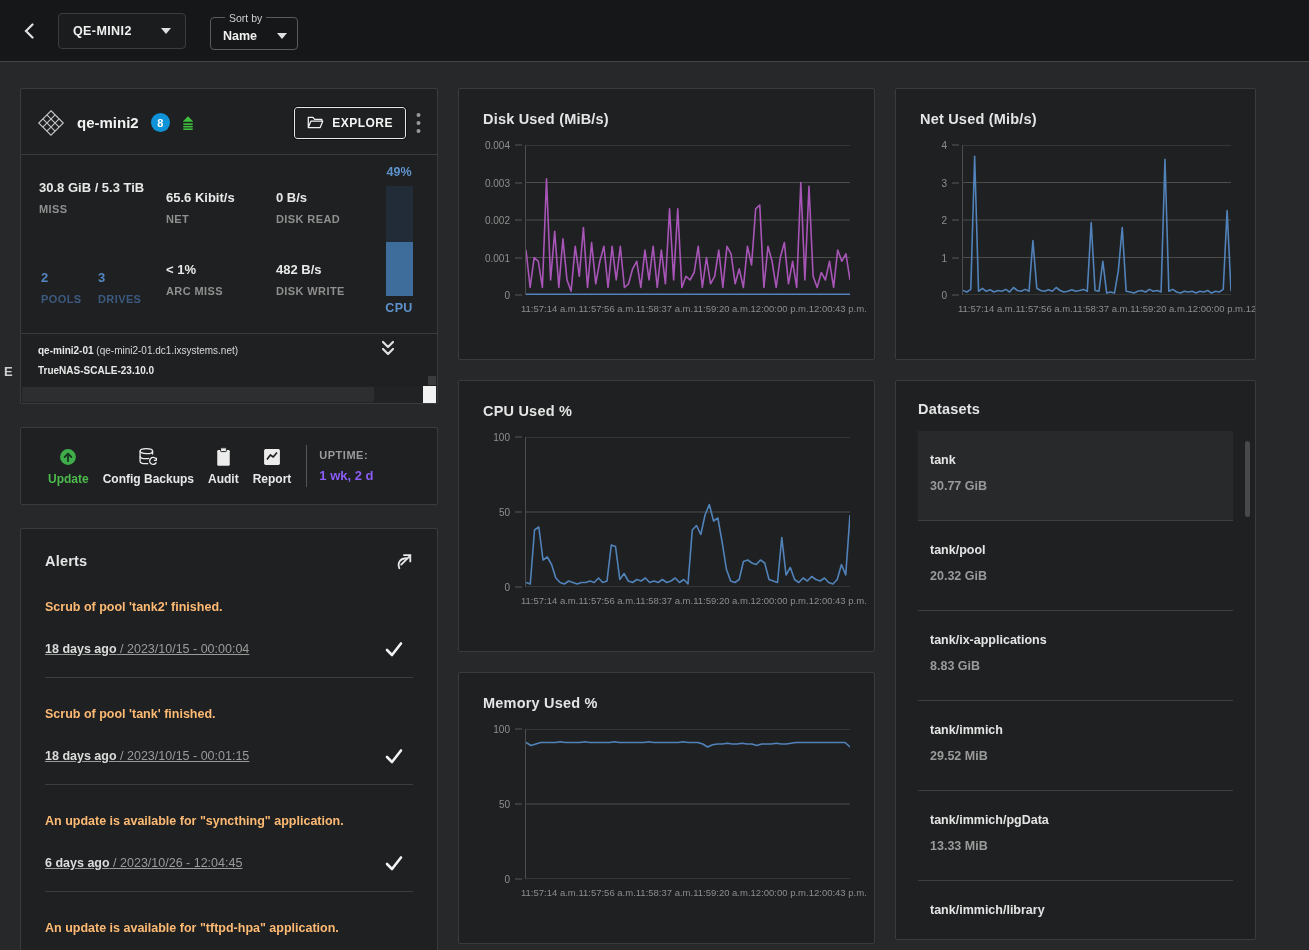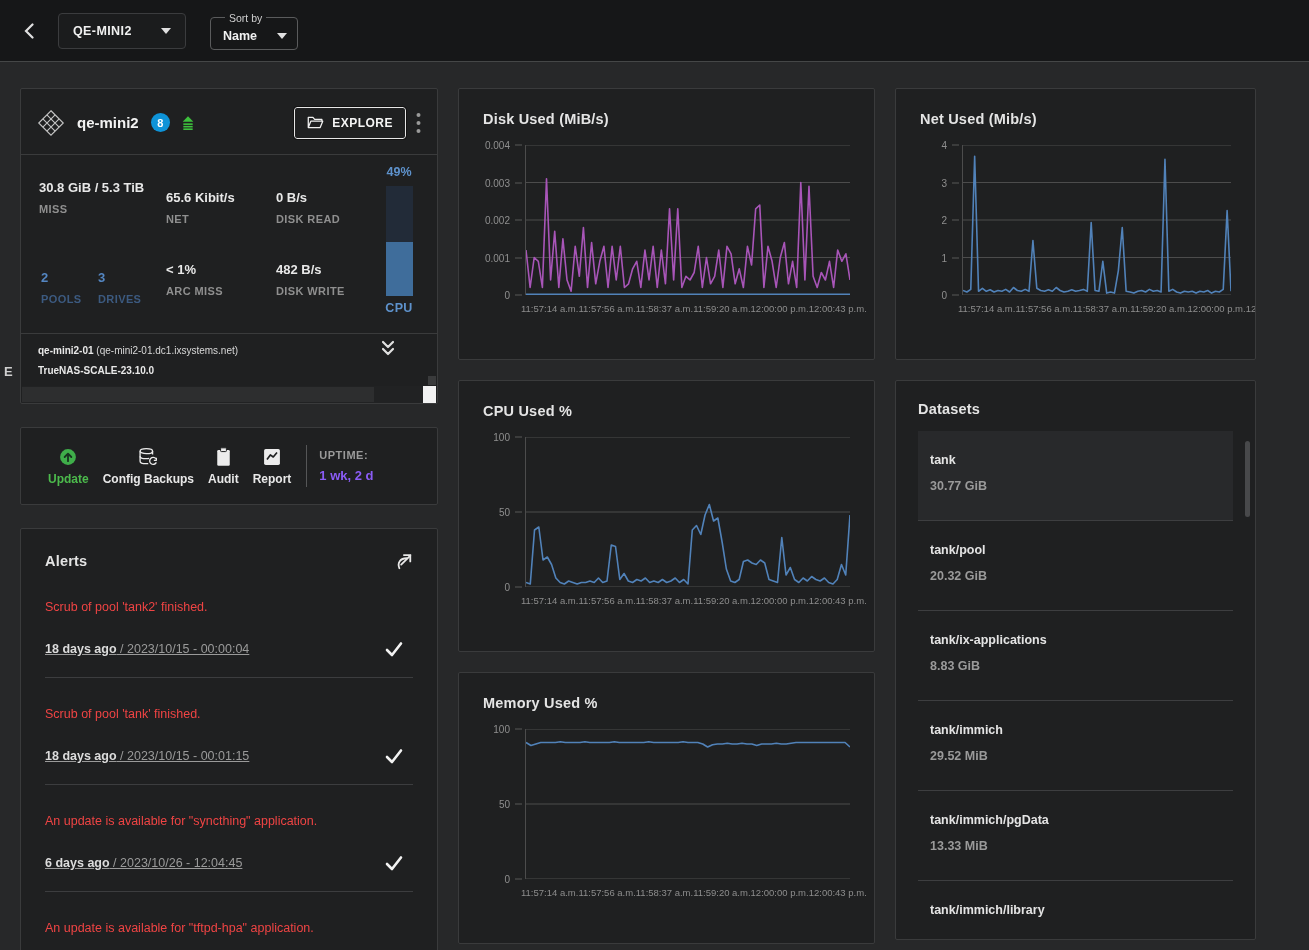--- a/index.html
+++ b/index.html
@@ -77,21 +77,21 @@
   .actions-div { width:1px; height:42px; background:#555657; margin:0 12px 0 8px; }
   .uptime { display:flex; align-items:baseline; gap:7px; white-space:nowrap;flex-direction:column; }
   .uptime-lab { font-size:11px; font-weight:bold; color:#9a9a9a; letter-spacing:.5px; }
   .uptime-val { font-size:13px; font-weight:bold; color:#8b5cf6; }
   
   .alerts-card { margin-top:23px; height:470px; padding:22px 24px; overflow:hidden; }
   .alerts-head { display:flex; align-items:center; justify-content:space-between; }
   .card-title { font-size:14.5px; font-weight:bold; color:#e4e4e4; letter-spacing:.2px; }
   .alert-fwd { background:none; border:none; cursor:pointer; display:flex; }
   .alert-item { margin-top:28px; }
-  .alert-link { font-size:12.5px; font-weight:normal; color:#ef4444; cursor:pointer; line-height:17px; }
+  .alert-link { font-size:12.5px; font-weight:bold; color:#fdba74; cursor:pointer; line-height:17px; }
   .alert-meta { display:flex; align-items:center; justify-content:space-between; margin-top:25px; }
   .alert-time { font-size:12.5px; color:#9a9a9a;text-decoration:underline; }
   .alert-time .b { font-weight:bold; color:#dcdcdc; }
   .alert-check { background:none; border:none; cursor:pointer; display:flex; margin-right:10px; }
   .alert-sep { border:none; border-top:1px solid #3c3d3f; margin:20px 0 0; }
   .stray-e { position:absolute; left:4px; top:301px; font-size:13px; font-weight:bold; color:#cfcfcf; }
   
   .chart-card { height:272px; padding:22px 24px 0; margin-bottom:20px; overflow:hidden; }
   .chart-row { display:flex; margin-top:18px; }
   .yticks { width:42px; position:relative; height:150px; flex:none; }

